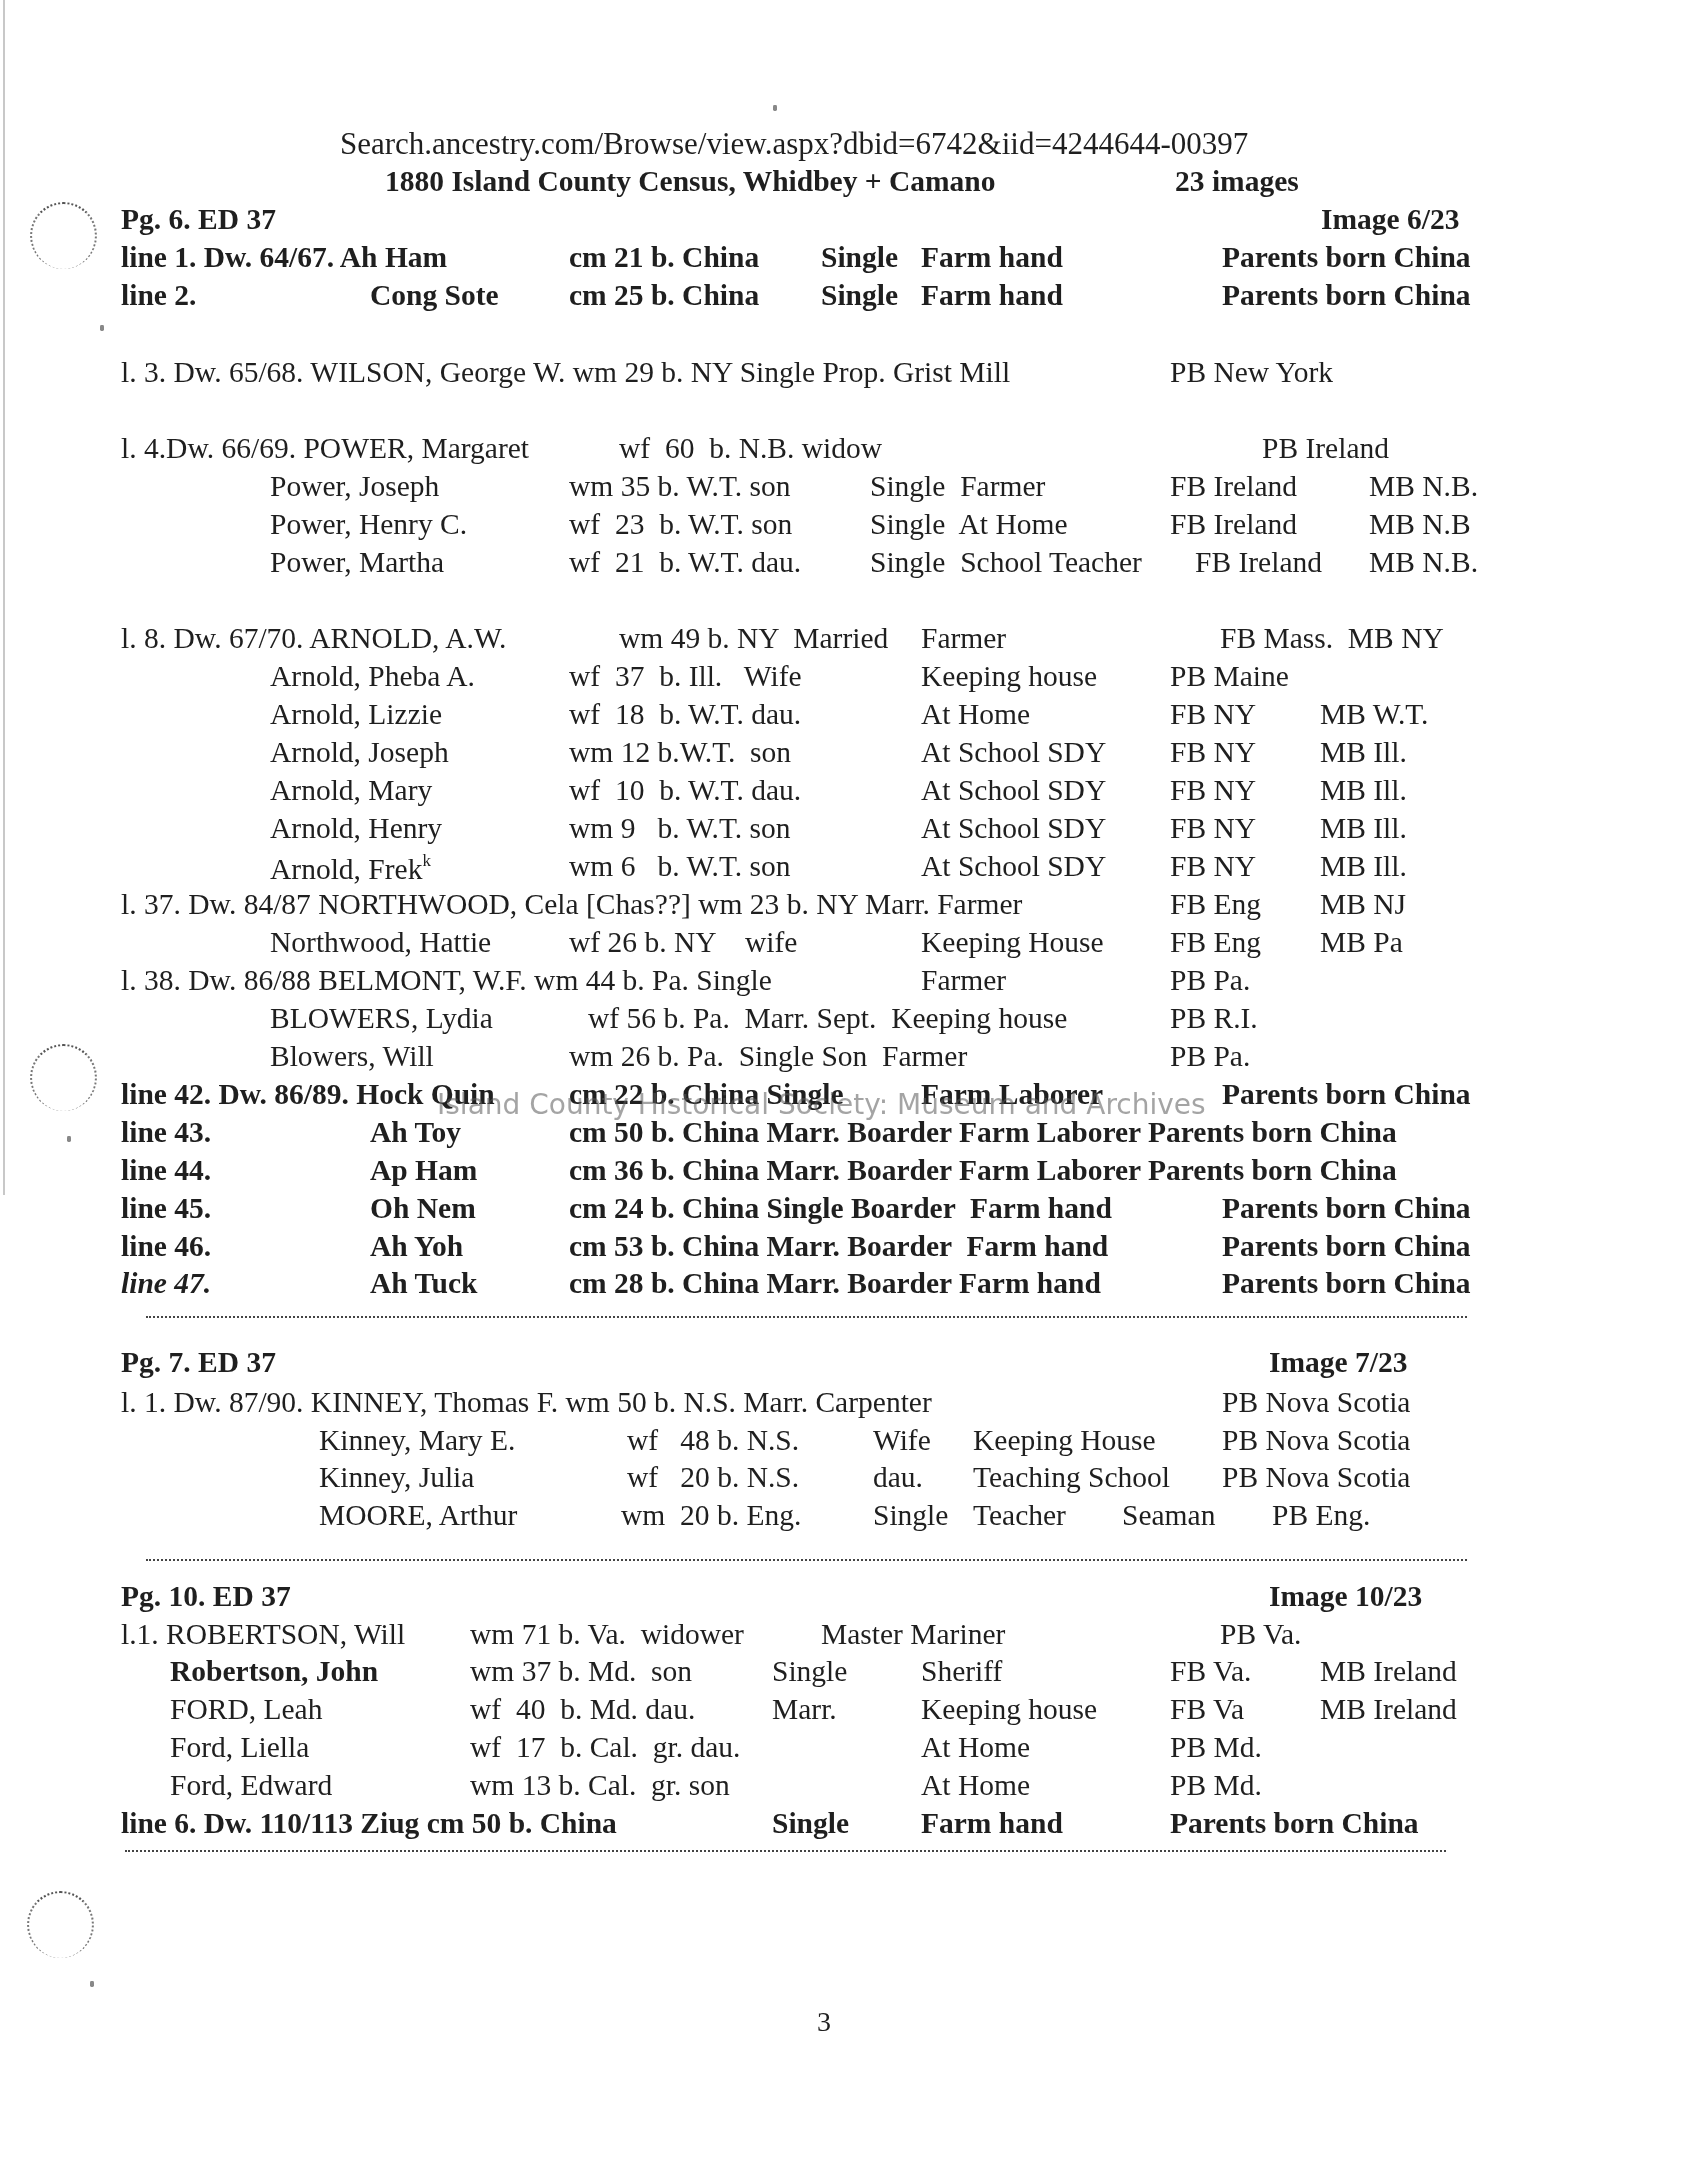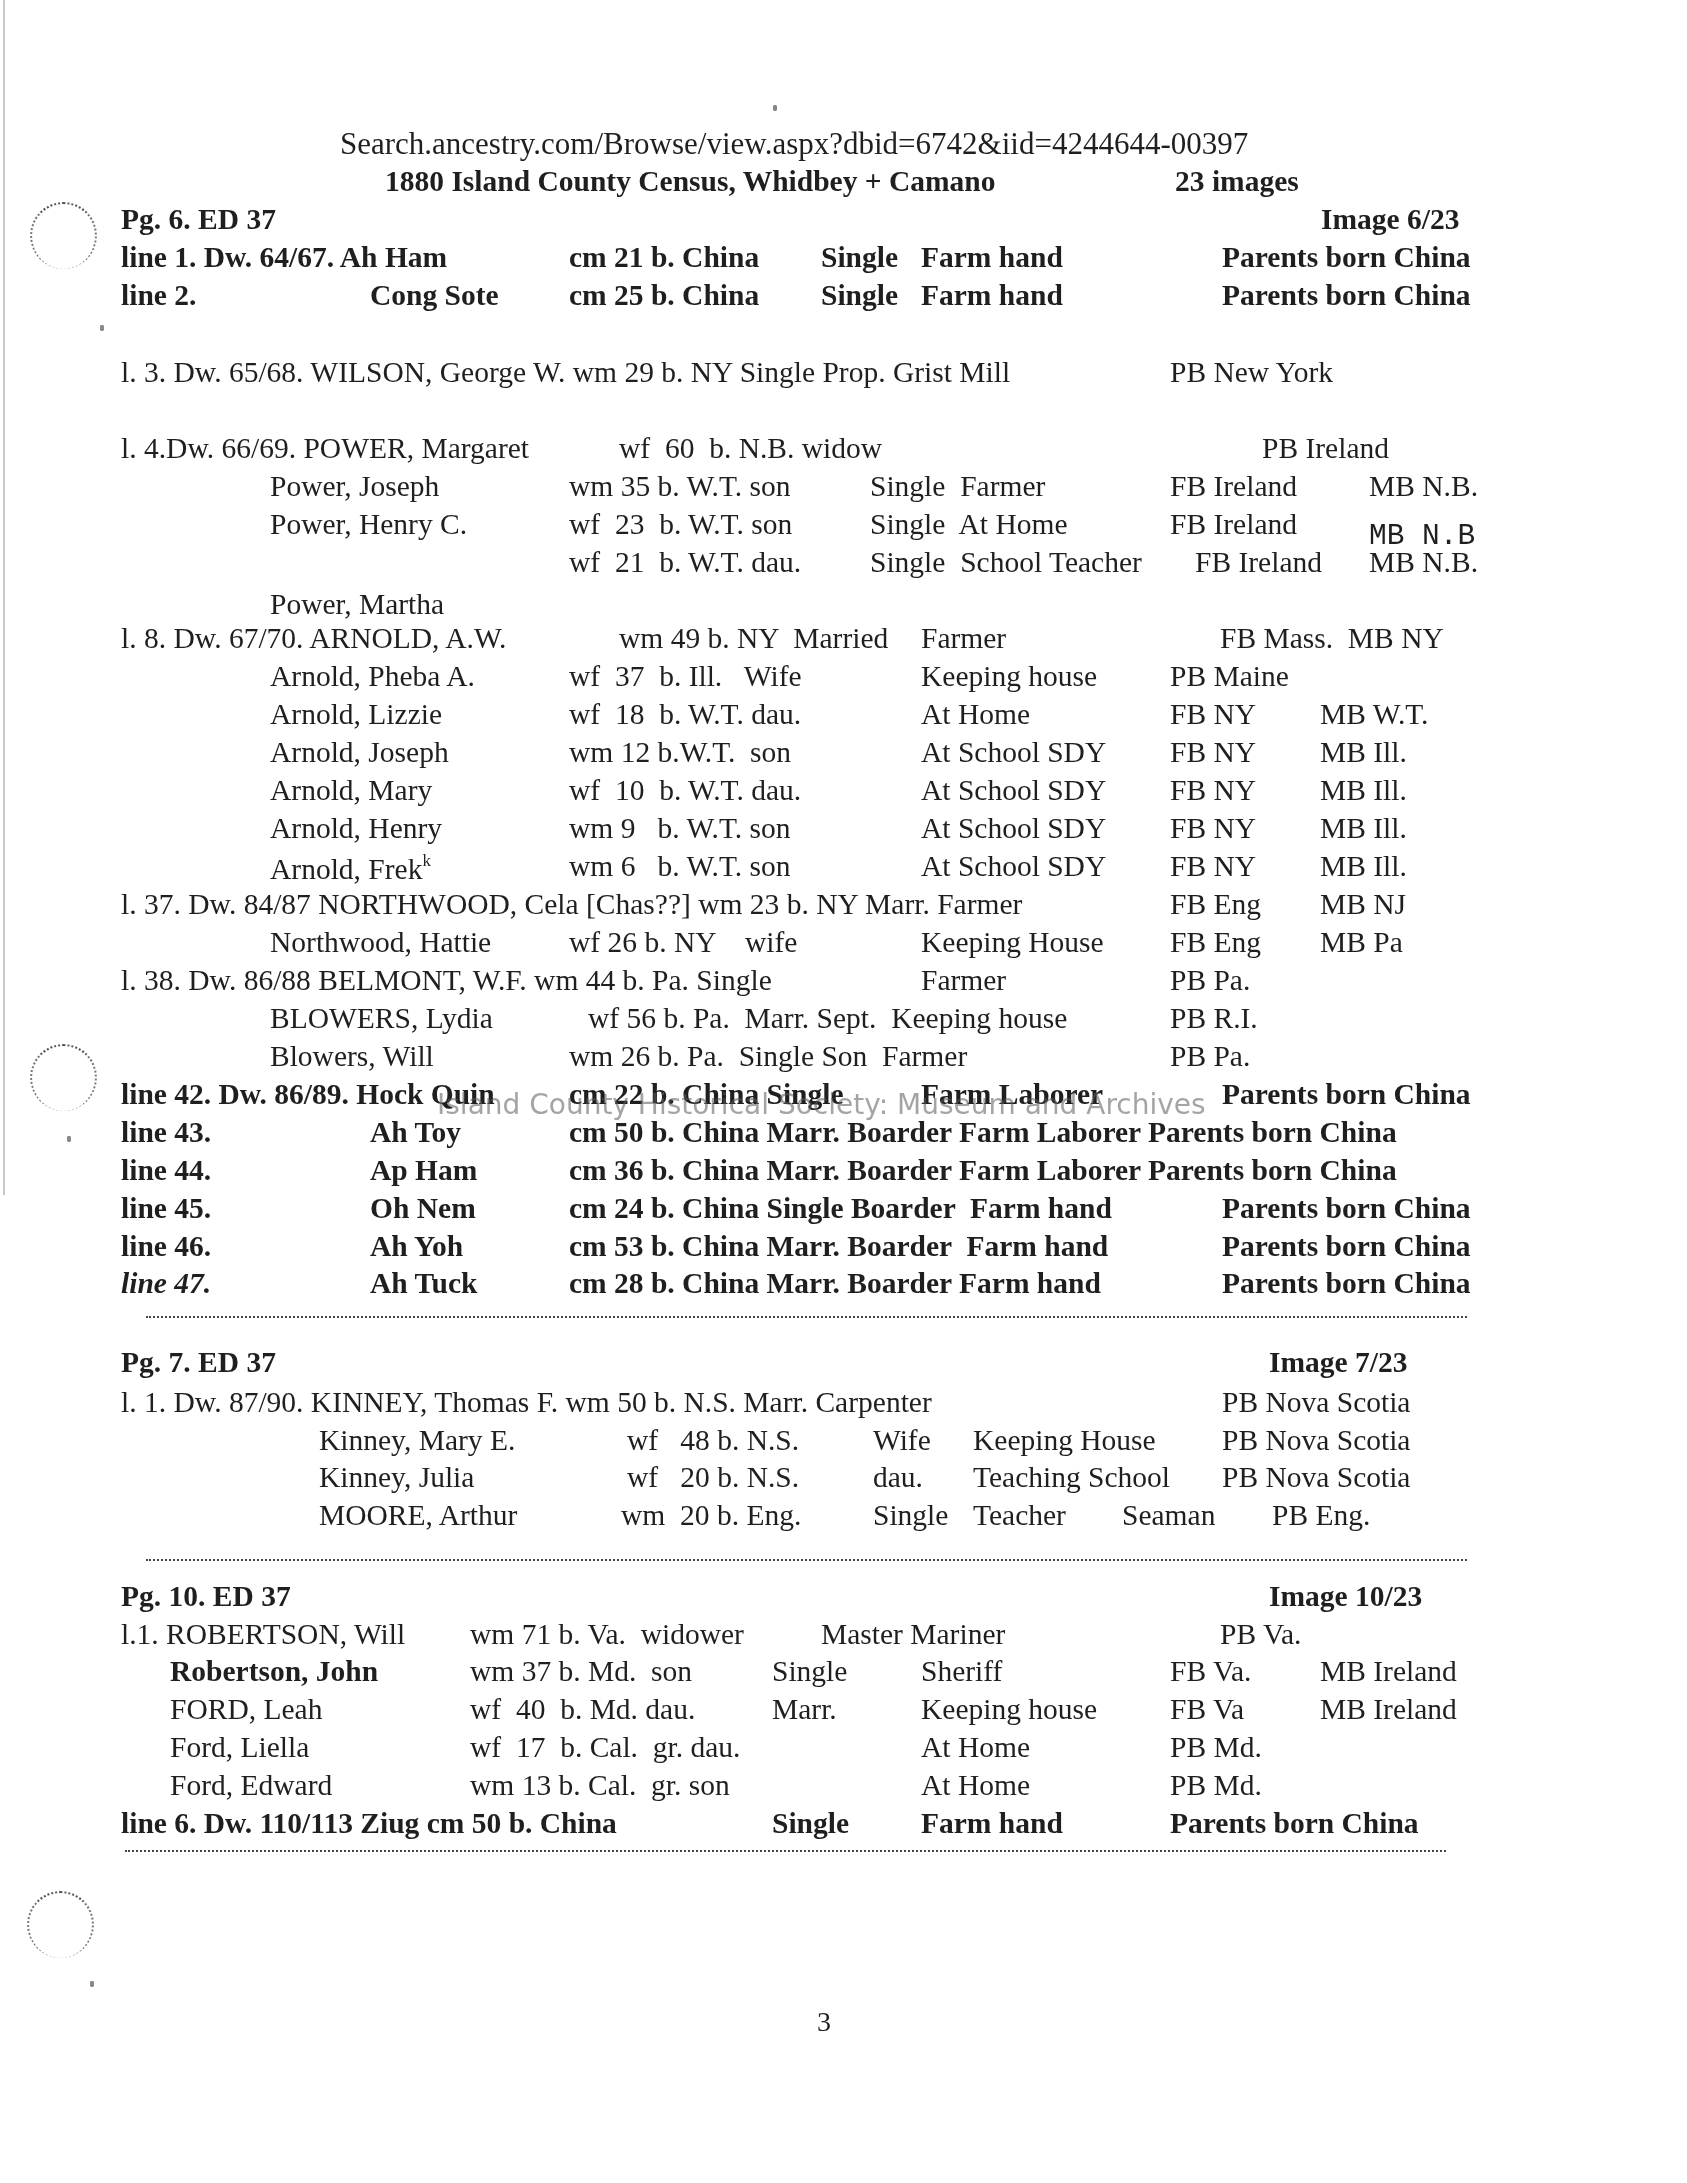--- a/index.html
+++ b/index.html
@@ -68,24 +68,24 @@
     <span class="t" style="left:569px;top:472px;">wm 35 b. W.T. son</span>
     <span class="t" style="left:870px;top:472px;">Single  Farmer</span>
     <span class="t" style="left:1170px;top:472px;">FB Ireland</span>
     <span class="t" style="left:1369px;top:472px;">MB N.B.</span>
   </div>
   <div>
     <span class="t" style="left:270px;top:510px;">Power, Henry C.</span>
     <span class="t" style="left:569px;top:510px;">wf  23  b. W.T. son</span>
     <span class="t" style="left:870px;top:510px;">Single  At Home</span>
     <span class="t" style="left:1170px;top:510px;">FB Ireland</span>
-    <span class="t" style="left:1369px;top:522px;font-family:Liberation Mono, monospace;">MB N.B</span>
-  </div>
-  <div>
-    <span class="t" style="left:270px;top:548px;margin-top:42px;">Power, Martha</span>
+    <span class="t" style="left:1369px;top:510px;">MB N.B</span>
+  </div>
+  <div>
+    <span class="t" style="left:270px;top:548px;">Power, Martha</span>
     <span class="t" style="left:569px;top:548px;">wf  21  b. W.T. dau.</span>
     <span class="t" style="left:870px;top:548px;text-align:center;">Single  School Teacher</span>
     <span class="t" style="left:1195px;top:548px;">FB Ireland</span>
     <span class="t" style="left:1369px;top:548px;">MB N.B.</span>
   </div>
 
   <div>
     <span class="t" style="left:121px;top:624px;">l. 8. Dw. 67/70. ARNOLD, A.W.</span>
     <span class="t" style="left:619px;top:624px;">wm 49 b. NY  Married</span>
     <span class="t" style="left:921px;top:624px;">Farmer</span>

